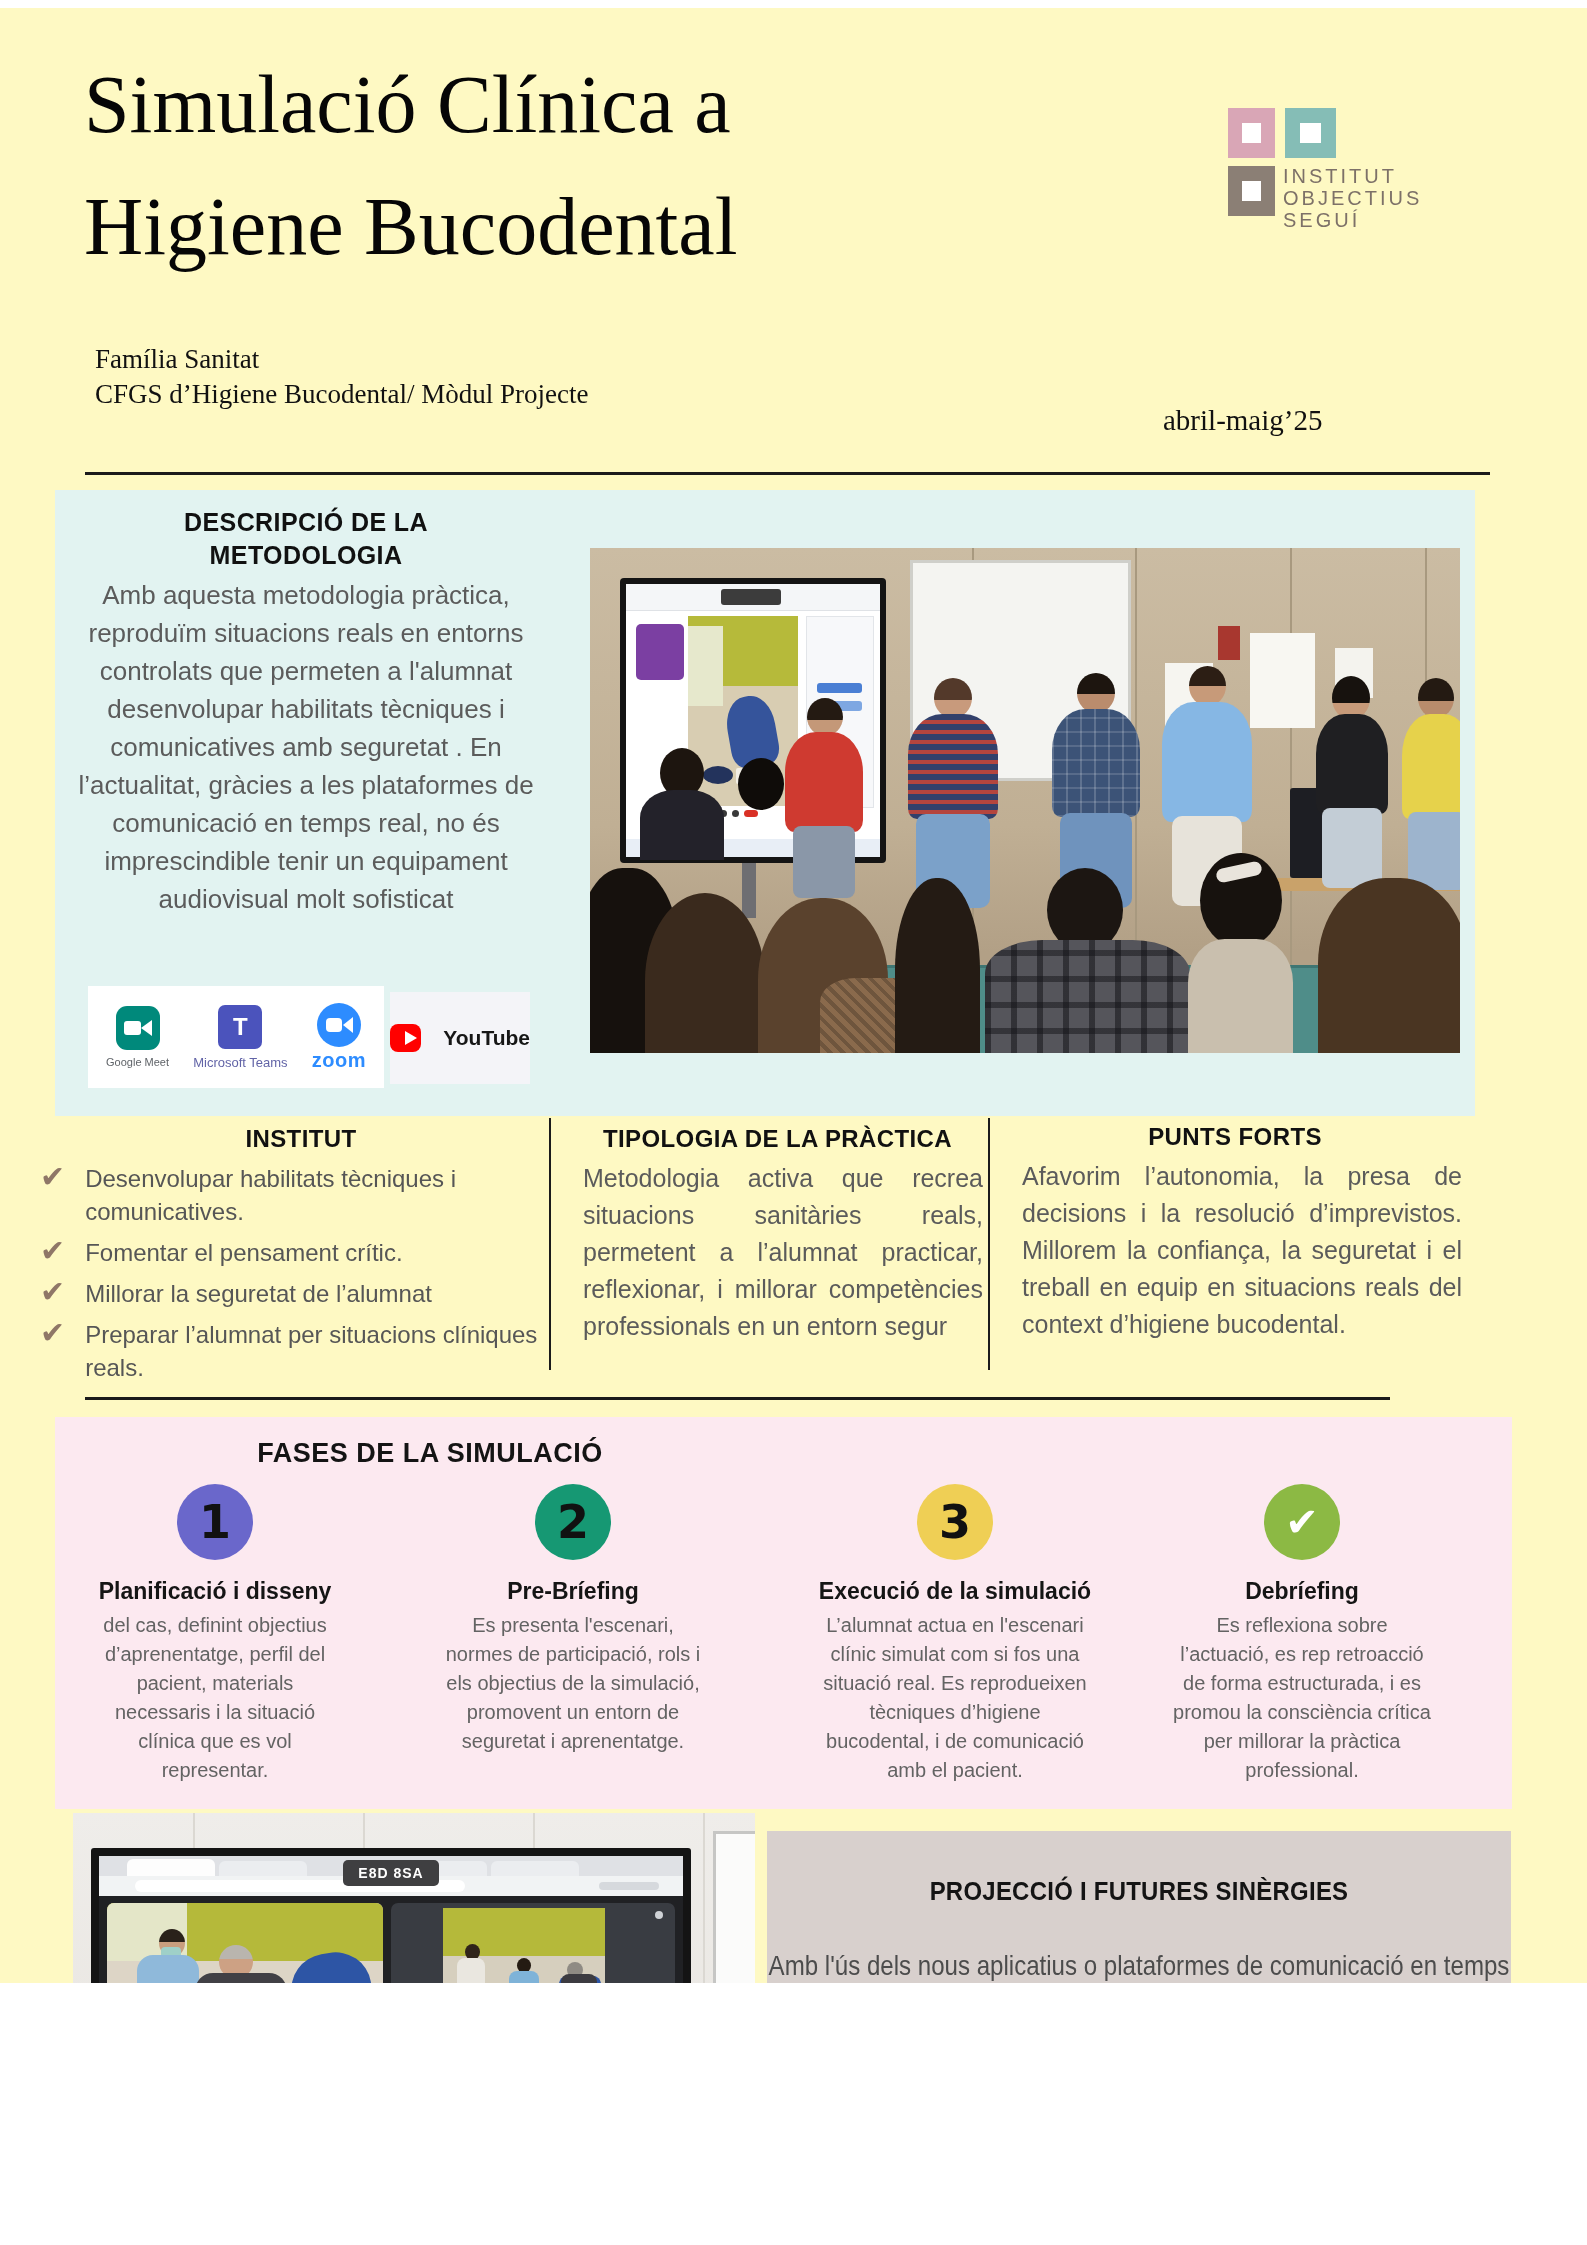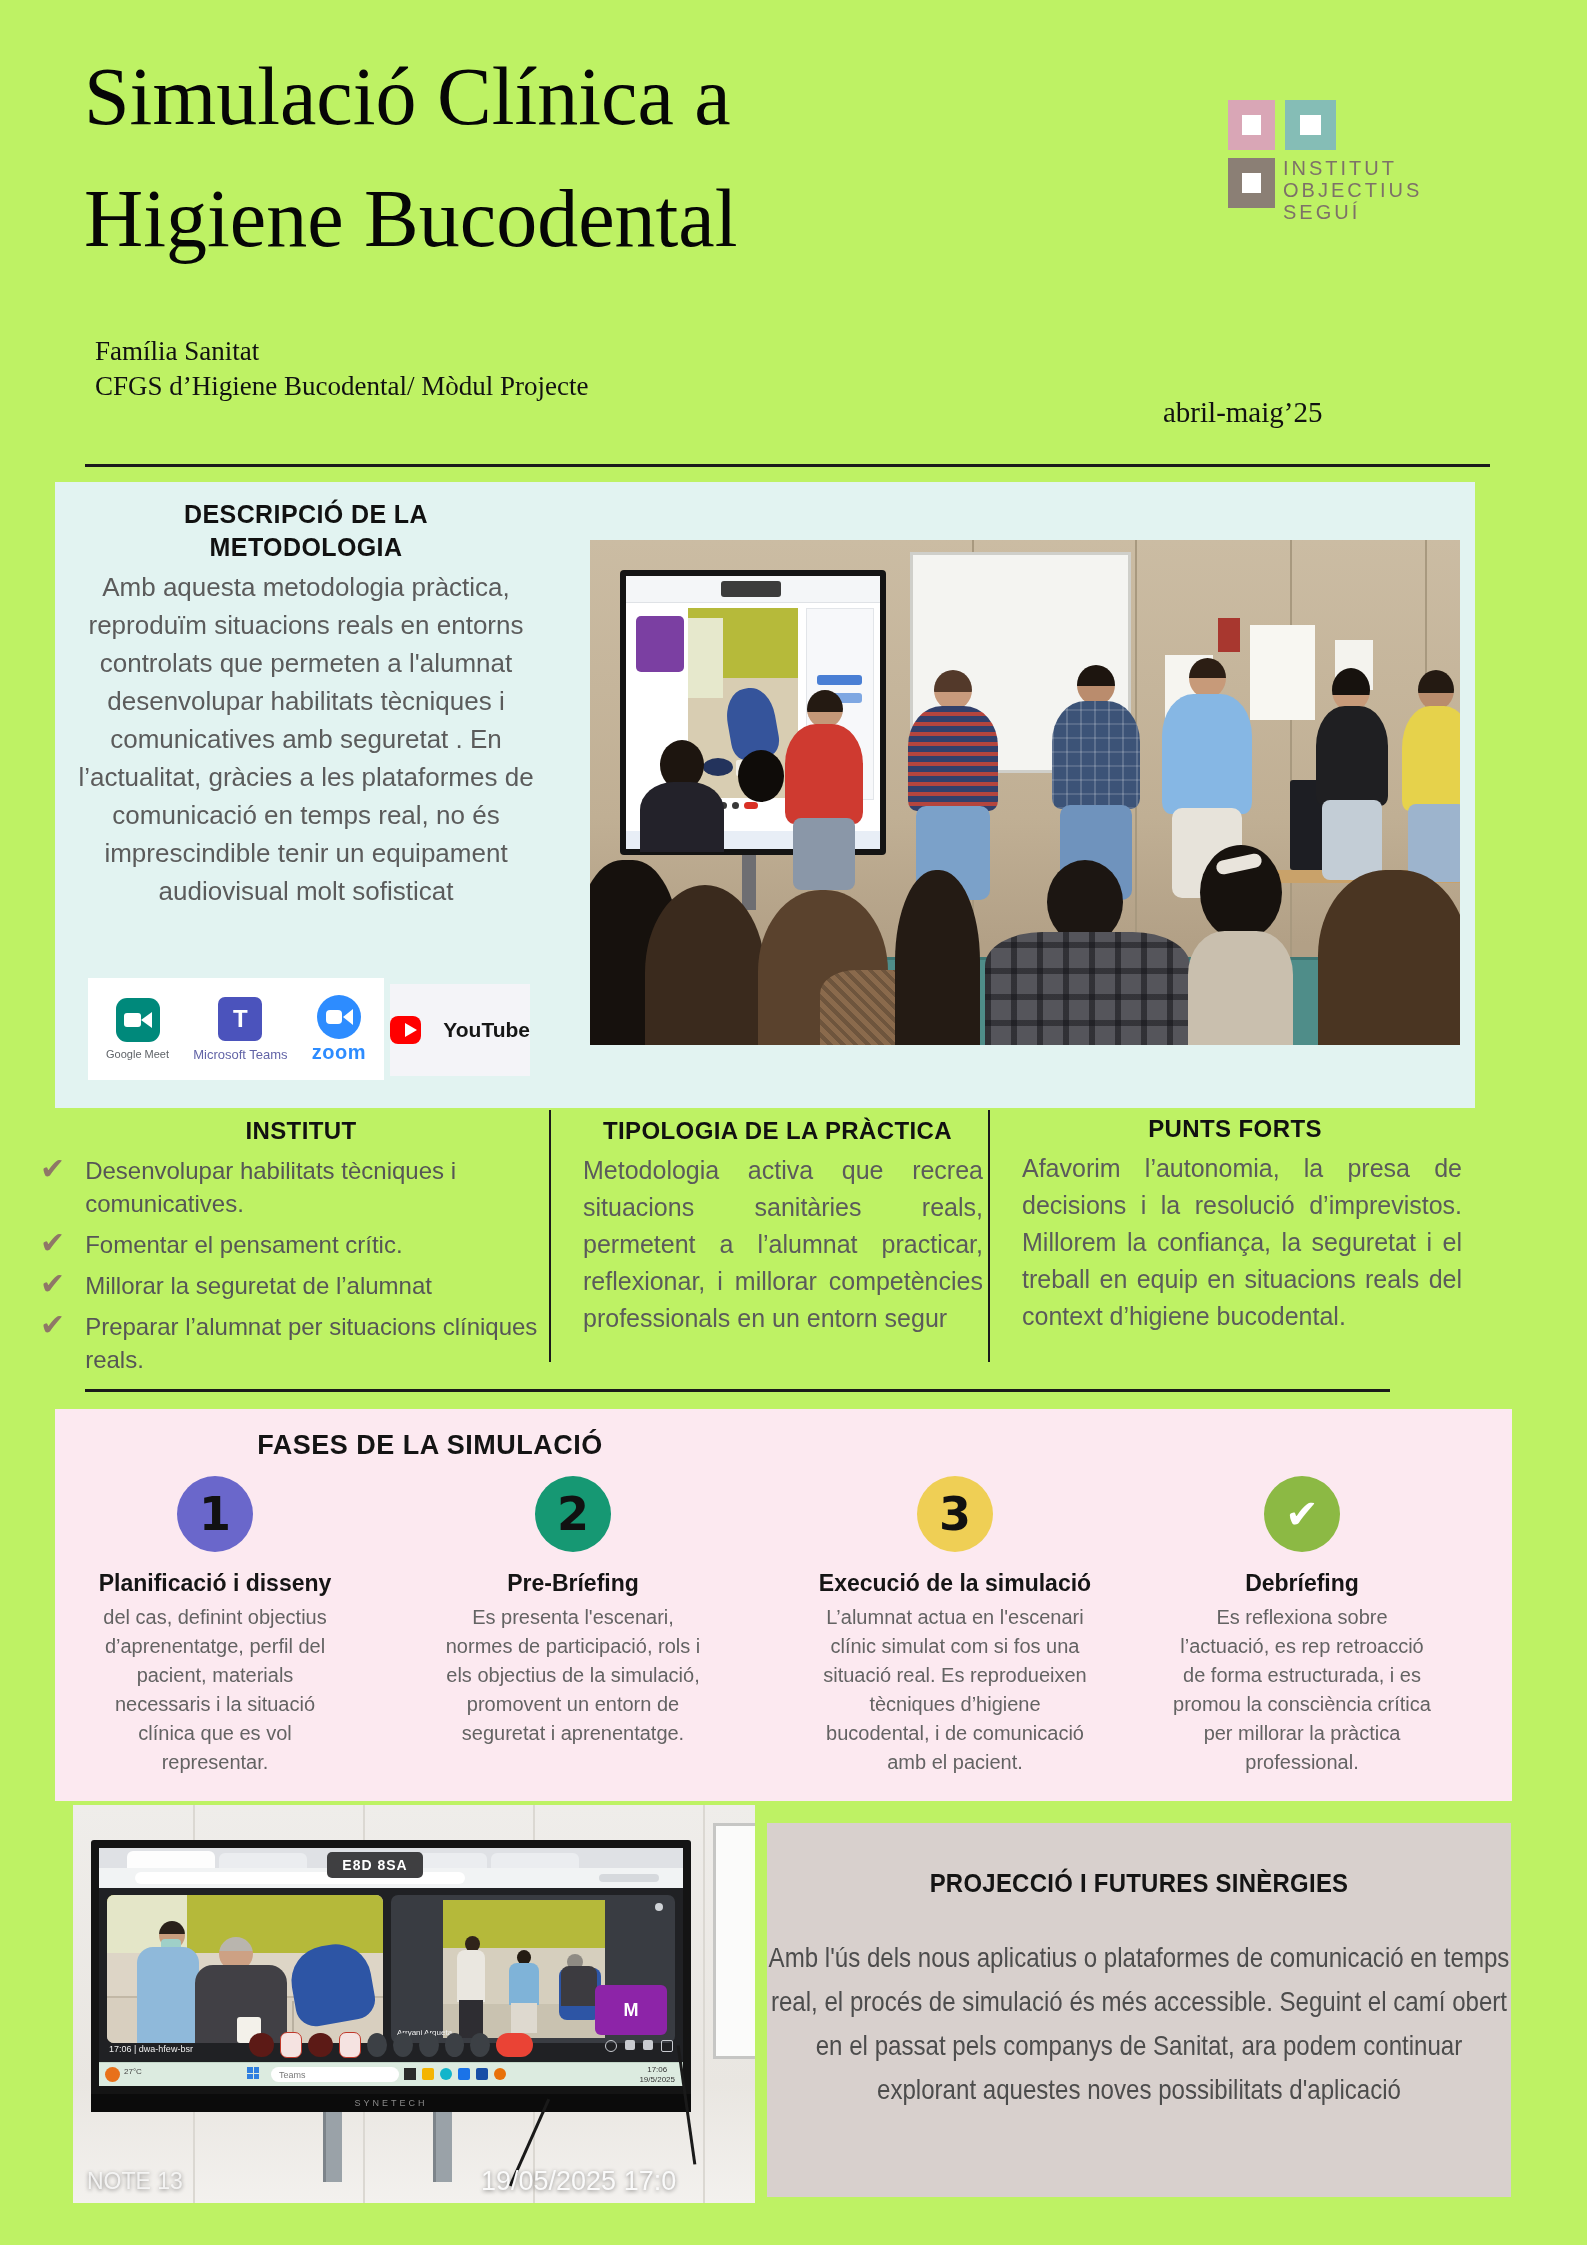--- a/index.html
+++ b/index.html
@@ -1,17 +1,17 @@
 <!DOCTYPE html>
 <html><head>
 <meta charset="utf-8">
 <style>
   html,body{margin:0;padding:0;background:#fff;}
-  .page{position:relative;width:1587px;height:2245px;background:#bef264;overflow:hidden;
-        font-family:"Liberation Sans", sans-serif;color:#222;}
+  .page{position:relative;width:1587px;height:1975px;background:#fef9c3;overflow:hidden;
+        font-family:"Liberation Sans", sans-serif;color:#222;margin-top:8px;}
   .abs{position:absolute;}
   .serif{font-family:"Liberation Serif", serif;}
   .hr{position:absolute;background:#1b1b1b;height:3px;}
   .vr{position:absolute;background:#1b1b1b;width:2px;}
   .panel-cyan{background:#e2f3f1;}
   .panel-pink{background:#fce9f0;}
   .panel-beige{background:#d8d0cd;}
   .sec-head{font-weight:bold;color:#111;text-align:center;letter-spacing:.4px;font-size:25px;line-height:33px;}
   .body-gray{color:#5b5b5b;font-size:25px;line-height:37px;}
   .center{text-align:center;}
@@ -287,21 +287,21 @@
           <div class="abs" style="left:28px;top:3px;width:88px;height:17px;background:#fdfdfd;border-radius:6px 6px 0 0;"></div>
           <div class="abs" style="left:120px;top:5px;width:88px;height:15px;background:#ebedf0;border-radius:6px 6px 0 0;"></div>
           <div class="abs" style="left:300px;top:5px;width:88px;height:15px;background:#ebedf0;border-radius:6px 6px 0 0;"></div>
           <div class="abs" style="left:392px;top:5px;width:88px;height:15px;background:#ebedf0;border-radius:6px 6px 0 0;"></div>
         </div>
         <div class="abs" style="left:0;top:20px;width:584px;height:20px;background:#f1f3f4;border-bottom:1px solid #e0e2e5;">
           <div class="abs" style="left:36px;top:4px;width:330px;height:12px;background:#ffffff;border-radius:7px;"></div>
           <div class="abs" style="left:500px;top:6px;width:60px;height:8px;background:#d6d9dd;border-radius:4px;"></div>
         </div>
 
-        <div class="abs" style="left:228px;top:4px;width:96px;height:26px;background:#3f3f41;border-radius:5px;display:flex;align-items:center;justify-content:center;color:#fff;font-weight:bold;font-size:14px;letter-spacing:1px;">E8D 8SA</div>
+        <div class="abs" style="left:244px;top:4px;width:96px;height:26px;background:#3f3f41;border-radius:5px;display:flex;align-items:center;justify-content:center;color:#fff;font-weight:bold;font-size:14px;letter-spacing:1px;">E8D 8SA</div>
 
         <div class="abs" style="left:0;top:40px;width:584px;height:174px;background:#202124;">
 
           <div class="abs" style="left:8px;top:7px;width:276px;height:148px;border-radius:7px;overflow:hidden;background:#ddd5c6;">
             <div class="abs" style="left:0;top:0;width:100%;height:58px;background:#b5b93a;"></div>
             <div class="abs" style="left:0;top:0;width:80px;height:58px;background:#e4e6c8;"></div>
             <div class="abs" style="left:0;bottom:0;width:100%;height:45px;background:#d8cfbf;border-top:2px solid #c2b8a6;"></div>
             <div class="abs" style="left:60px;bottom:2px;width:2px;height:40px;background:#b9b0a0;"></div>
             <div class="abs" style="left:120px;bottom:2px;width:2px;height:40px;background:#b9b0a0;"></div>
             <div class="abs" style="left:185px;bottom:2px;width:2px;height:40px;background:#b9b0a0;"></div>

